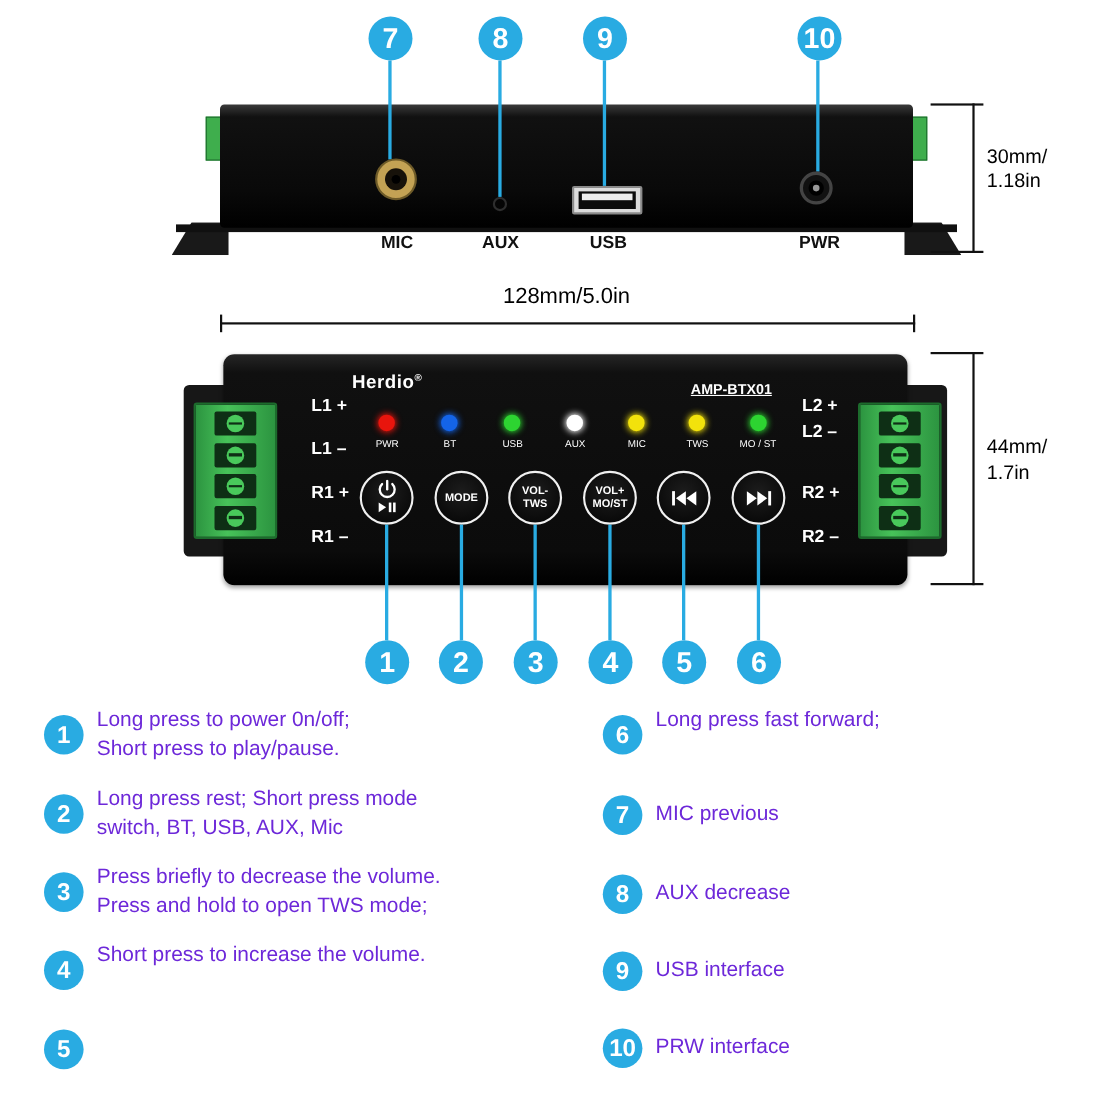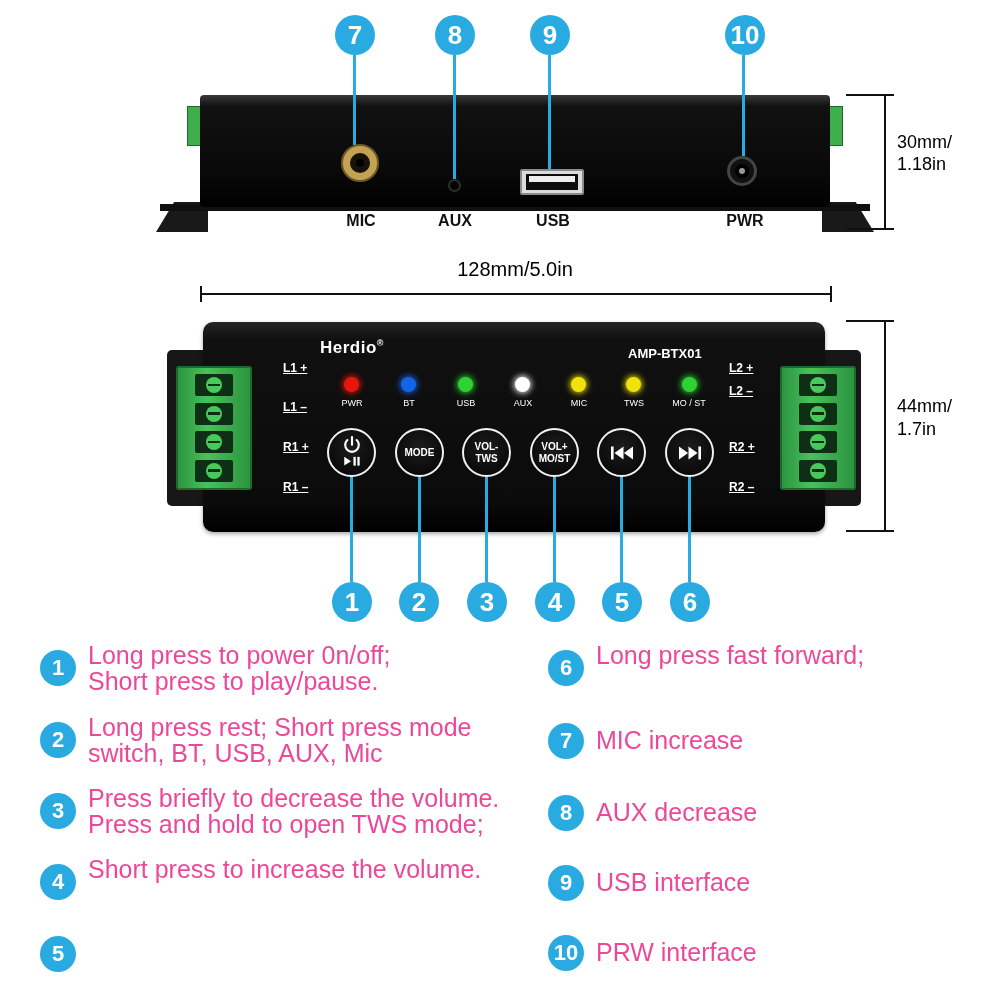--- a/index.html
+++ b/index.html
@@ -43,38 +43,38 @@
   .term-mount { position:absolute; width:46px; height:156px; top:350px; background:#171717; border-radius:5px; }
   .term-block { position:absolute; top:366px; width:76px; height:124px; border-radius:3px;
                 background:linear-gradient(90deg,#2c9440,#47c259 40%,#2c9440); border:2px solid #1c6b2c;
                 display:flex; flex-direction:column; justify-content:space-evenly; align-items:center; }
   .screw { width:38px; height:22px; background:#0e2f15; border-radius:2px; display:flex; align-items:center; justify-content:center; }
   .screw-head { width:16px; height:16px; border-radius:50%; background:#49c95b; position:relative; }
   .screw-head::after { content:""; position:absolute; left:2px; right:2px; top:6.5px; height:2.5px; background:#0e2f15; }
 
   .brand { position:absolute; left:320px; top:338px; color:#fff; font-size:17px; font-weight:bold; letter-spacing:0.5px; }
   .brand sup { font-size:9px; }
-  .model { position:absolute; left:628px; top:346px; color:#fff; font-size:13px; font-weight:bold; }
-  .term-label { position:absolute; color:#fff; font-size:12px; font-weight:bold;text-decoration:underline; }
+  .model { position:absolute; left:628px; top:346px; color:#fff; font-size:13px; font-weight:bold;text-decoration:underline; }
+  .term-label { position:absolute; color:#fff; font-size:16px; font-weight:bold; }
 
   .led { position:absolute; width:15px; height:15px; border-radius:50%; background:#777; }
   .led-label { position:absolute; color:#fff; font-size:9px; text-align:center; }
 
   .panel-btn { position:absolute; width:49px; height:49px; border-radius:50%; border:2px solid #f0f0f0;
                background:radial-gradient(circle at 50% 40%, #1d1d1d, #030303); color:#fff;
                display:flex; flex-direction:column; align-items:center; justify-content:center; gap:1px; }
   .btn-line { font-size:10px; font-weight:bold; line-height:11px; }
 
   
   .instr-item { position:absolute; white-space:nowrap; }
   .num-badge { position:absolute; left:0; width:36px; height:36px; border-radius:50%; background:var(--blue);
                color:#fff; font-size:22px; font-weight:bold; display:flex; align-items:center; justify-content:center; }
   .two-line .num-badge { top:8px; }
   .one-line .num-badge { top:-3px; }
-  .instr-text { margin-left:48px; font-size:25px; line-height:26px; color:#ec4899; }
+  .instr-text { margin-left:48px; font-size:19px; line-height:26px; color:#6d28d9; }
   .one-line .instr-text { padding-top:1px; }
 </style>
 </head>
 <body>
 
 <div class="canvas">
 
   <div>
     <div class="green-tab" style="left:187px;top:106px"></div>
     <div class="green-tab" style="left:827px;top:106px"></div>
@@ -279,21 +279,21 @@
 
     <div class="instr-item two-line" style="left:548px;top:642px">
       <div class="num-badge">6</div>
       <div class="instr-text">
         <div>Long press fast forward;</div>
       </div>
     </div>
     <div class="instr-item one-line" style="left:548px;top:726px">
       <div class="num-badge">7</div>
       <div class="instr-text">
-        <div>MIC increase</div>
+        <div>MIC previous</div>
       </div>
     </div>
     <div class="instr-item one-line" style="left:548px;top:798px">
       <div class="num-badge">8</div>
       <div class="instr-text">
         <div>AUX decrease</div>
       </div>
     </div>
     <div class="instr-item one-line" style="left:548px;top:868px">
       <div class="num-badge">9</div>

